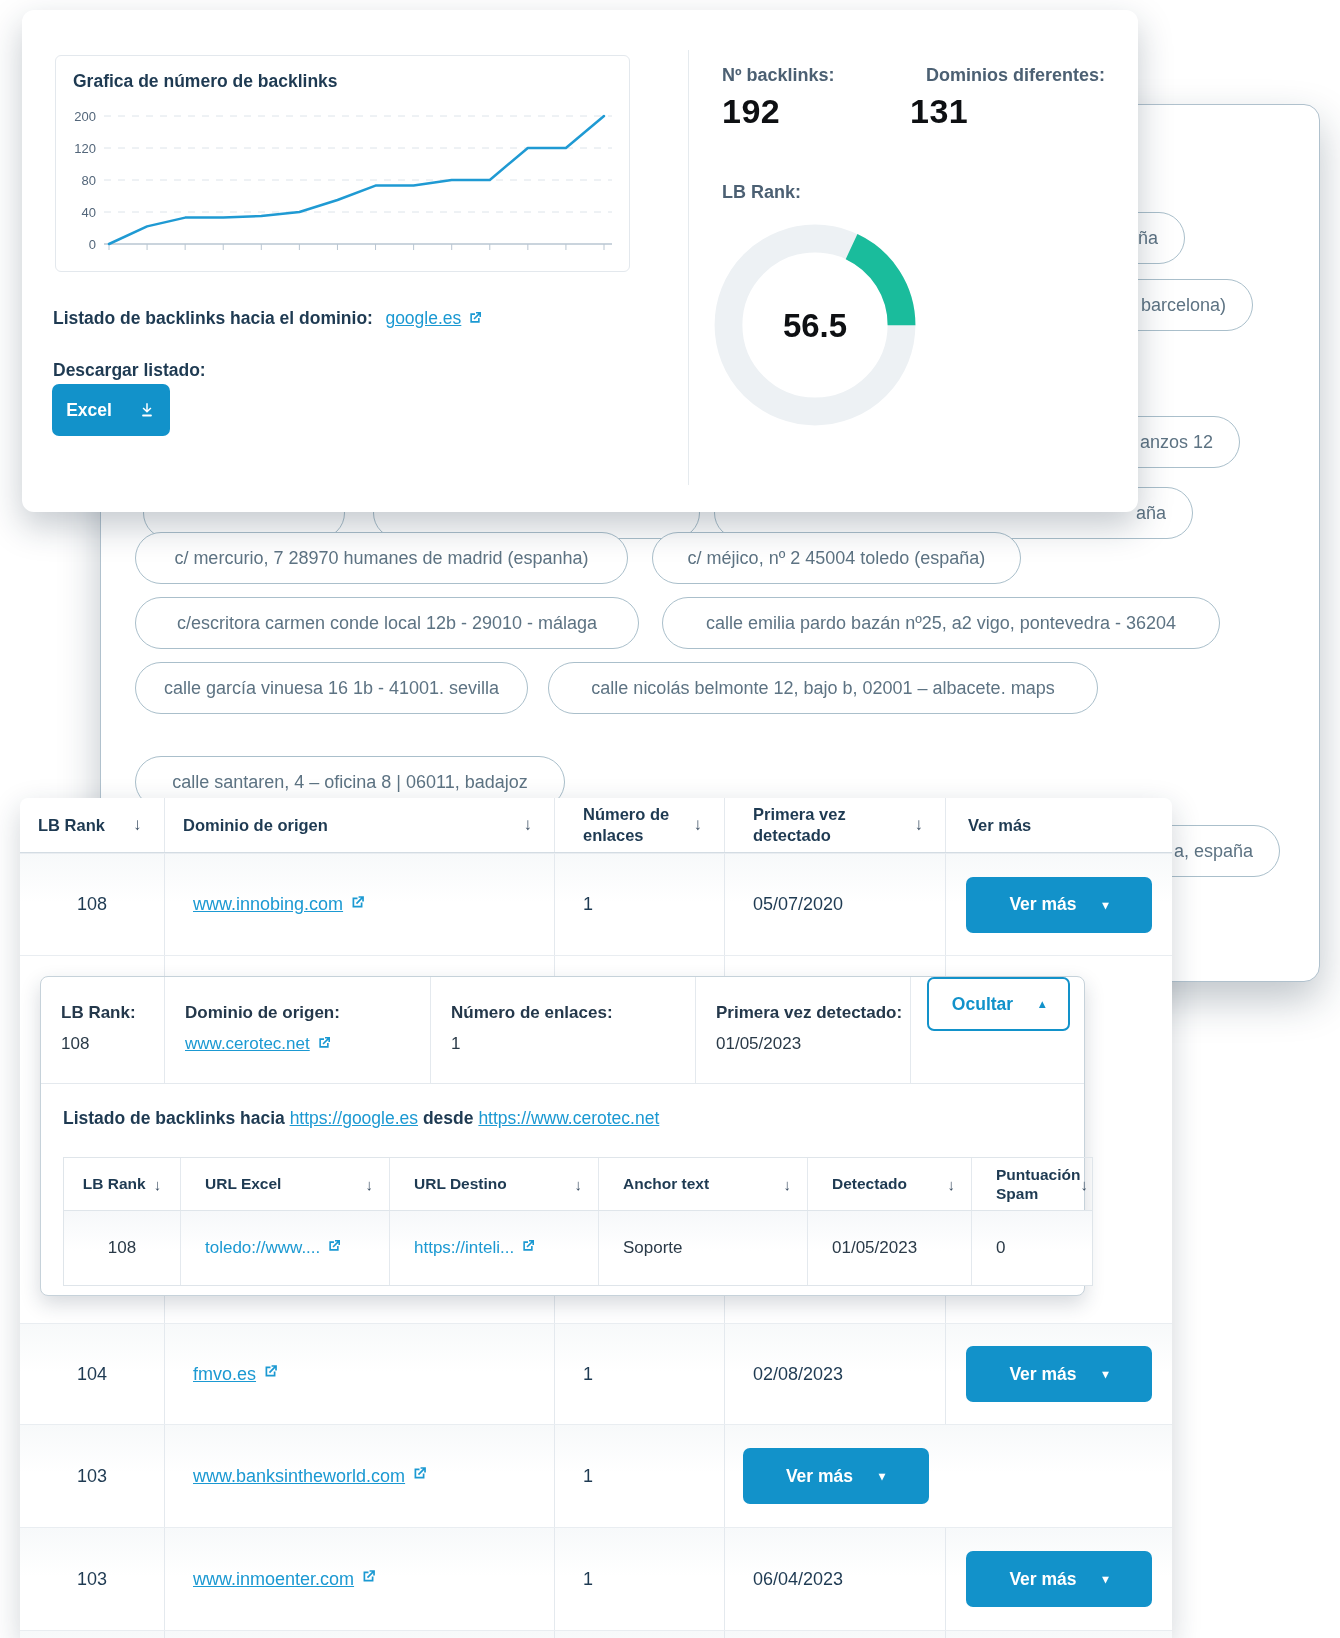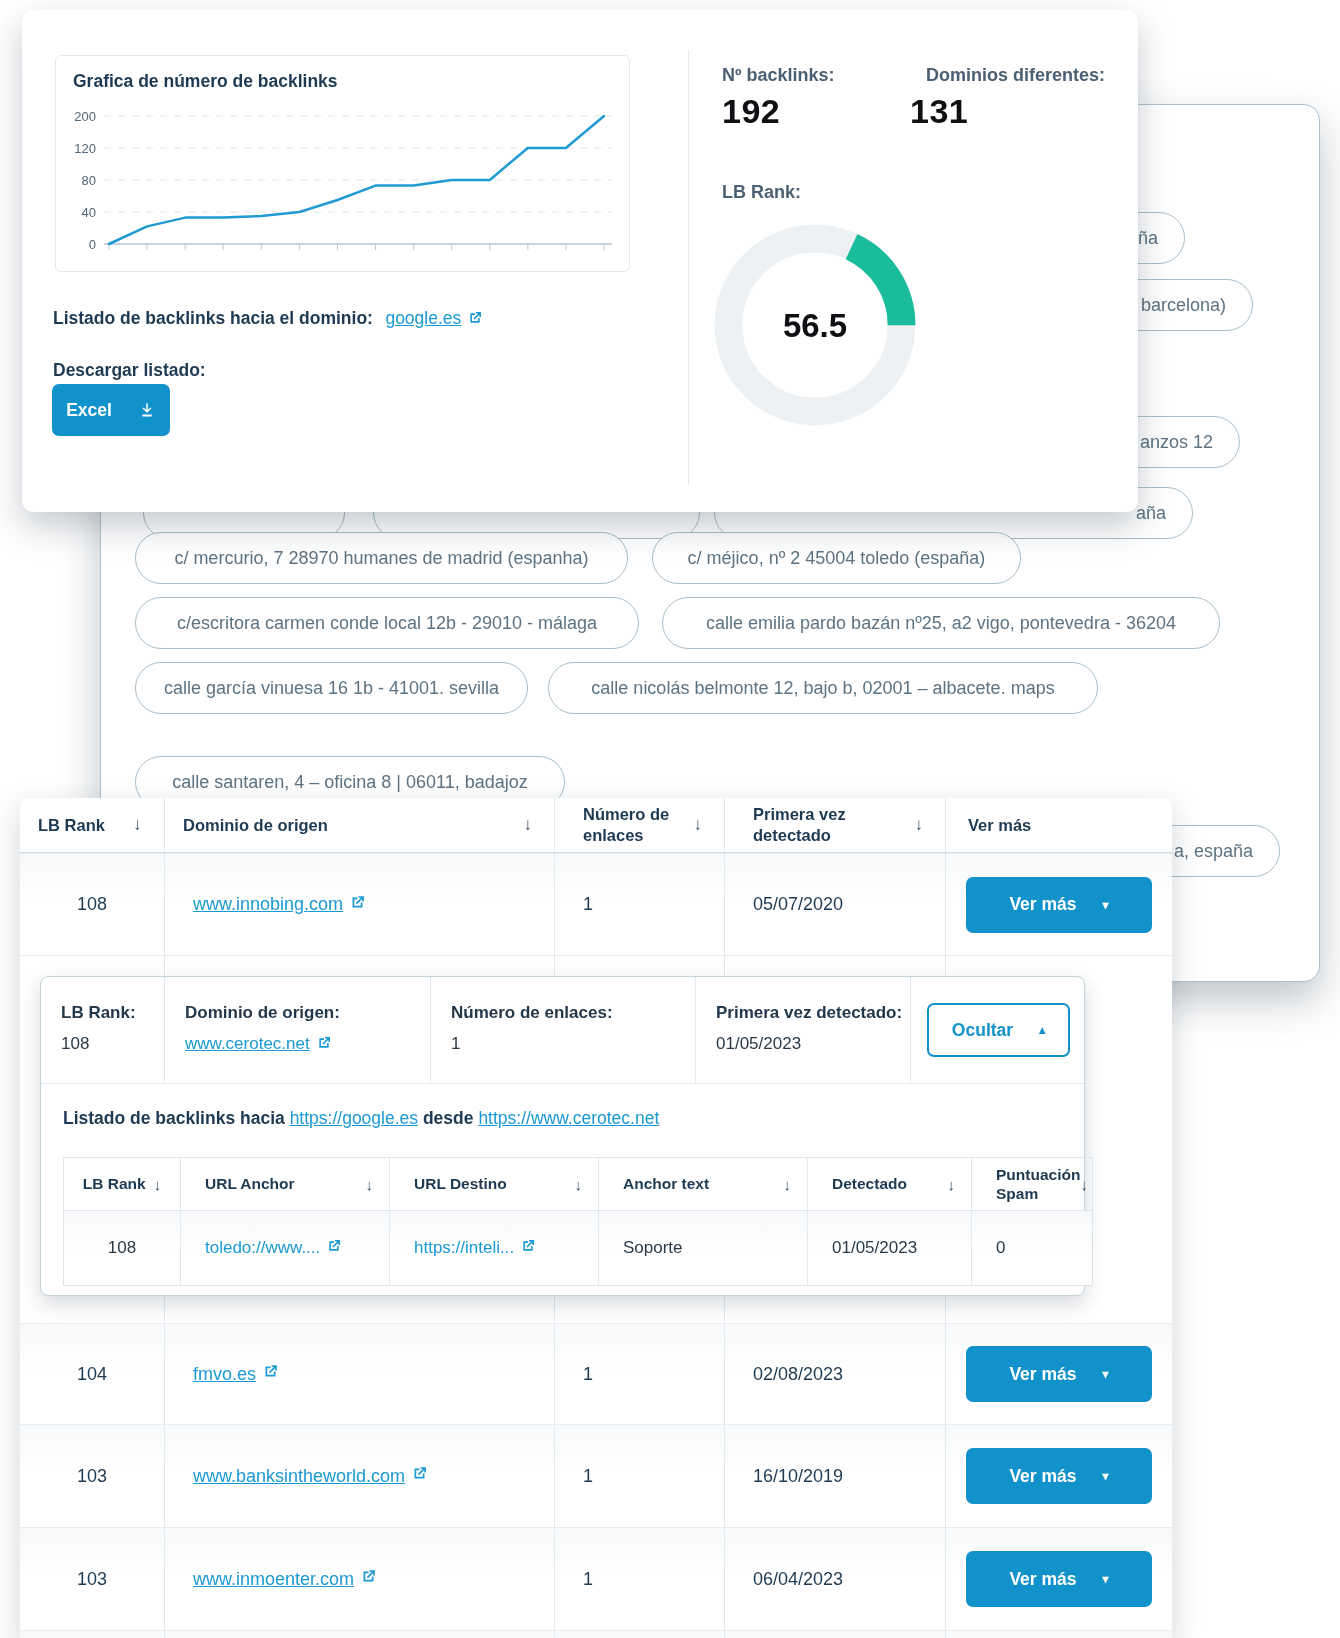--- a/index.html
+++ b/index.html
@@ -46,21 +46,21 @@
   .trow{border-top:1px solid #e9edf1;background:linear-gradient(180deg,#f7f9fa 0,#ffffff 48px);}
   .trow:first-of-type{border-top:none;}
   .detail-row-wrap{position:relative;height:367px;border-top:1px solid #e9edf1;}
   .detail-row-wrap .bg{position:absolute;inset:0;}
   .detail-row-wrap .bg .cell{height:100%;}
   
   .detail-card{position:absolute;left:20px;top:20px;width:1045px;height:320px;background:#fff;
       border:1px solid #c6d2da;border-radius:8px;box-shadow:0 8px 20px rgba(25,45,65,.18);z-index:3;box-sizing:border-box;}
   .dhead{display:grid;grid-template-columns:124px 266px 265px 215px 175px;height:106px;}
   .dcell{border-right:1px solid #e4e9ee;padding:26px 0 0 20px;box-sizing:border-box;}
-  .dcell:last-child{border-right:none;padding:0;display:flex;align-items:center;justify-content:center;}
+  .dcell:last-child{border-right:none;padding:0;display:flex;align-items:flex-start;justify-content:center;}
   .dlabel{font-size:17px;font-weight:bold;color:#24384b;margin-bottom:11px;}
   .dvalue{font-size:17px;color:#2a3a48;}
   .dsep{height:1px;background:#e4e9ee;margin:0 0;}
   .dsentence{padding:24px 0 0 22px;font-size:17.5px;font-weight:bold;color:#1e3a52;}
   .dsentence a{font-weight:normal;}
   
   .itable{position:absolute;left:22px;top:180px;width:1030px;border:1px solid #dfe5ea;box-sizing:border-box;}
   .igrid{display:grid;grid-template-columns:117px 209px 209px 209px 164px 116px;}
   .icell{display:flex;align-items:center;border-right:1px solid #e4e9ee;box-sizing:border-box;
       font-size:17px;color:#2a3a48;padding-left:24px;}
@@ -287,21 +287,21 @@
           <a class="link">https://www.cerotec.net</a>
         </div>
 
         <div class="itable">
           <div class="igrid ihead">
             <div class="icell center" style="gap:8px;">
               <span>LB Rank</span>
               <span class="arrow" style="font-size:15px;">↓</span>
             </div>
             <div class="icell sp">
-              <span class="lbl">URL Anchor</span>
+              <span class="lbl">URL Excel</span>
               <span class="arrow" style="font-size:15px;">↓</span>
             </div>
             <div class="icell sp">
               <span class="lbl">URL Destino</span>
               <span class="arrow" style="font-size:15px;">↓</span>
             </div>
             <div class="icell sp">
               <span class="lbl">Anchor text</span>
               <span class="arrow" style="font-size:15px;">↓</span>
             </div>
@@ -360,21 +360,20 @@
     <div class="tgrid trow" style="height:102px;">
       <div class="cell center">103</div>
       <div class="cell">
         <a class="link">www.banksintheworld.com</a>
           <span class="ext"><svg width="17" height="17" viewBox="0 0 24 24">
               <path d="M5 5h7v2.4H7.4v9.2h9.2V12H19v7H5V5z" fill="#1b99d2"></path>
               <path d="M13.5 3H21v7.5h-2.4V7.1l-7.2 7.2-1.7-1.7 7.2-7.2h-3.4V3z" fill="#1b99d2"></path>
             </svg></span>
       </div>
       <div class="cell">1</div>
-      <div class="cell">16/10/2019</div>
       <div class="cell center">
         <button class="btn" style="width:186px;height:56px;">
           <span>Ver más</span>
           <span class="caret">▾</span>
         </button>
       </div>
     </div>
 
     <div class="tgrid trow" style="height:102px;">
       <div class="cell center">103</div>

